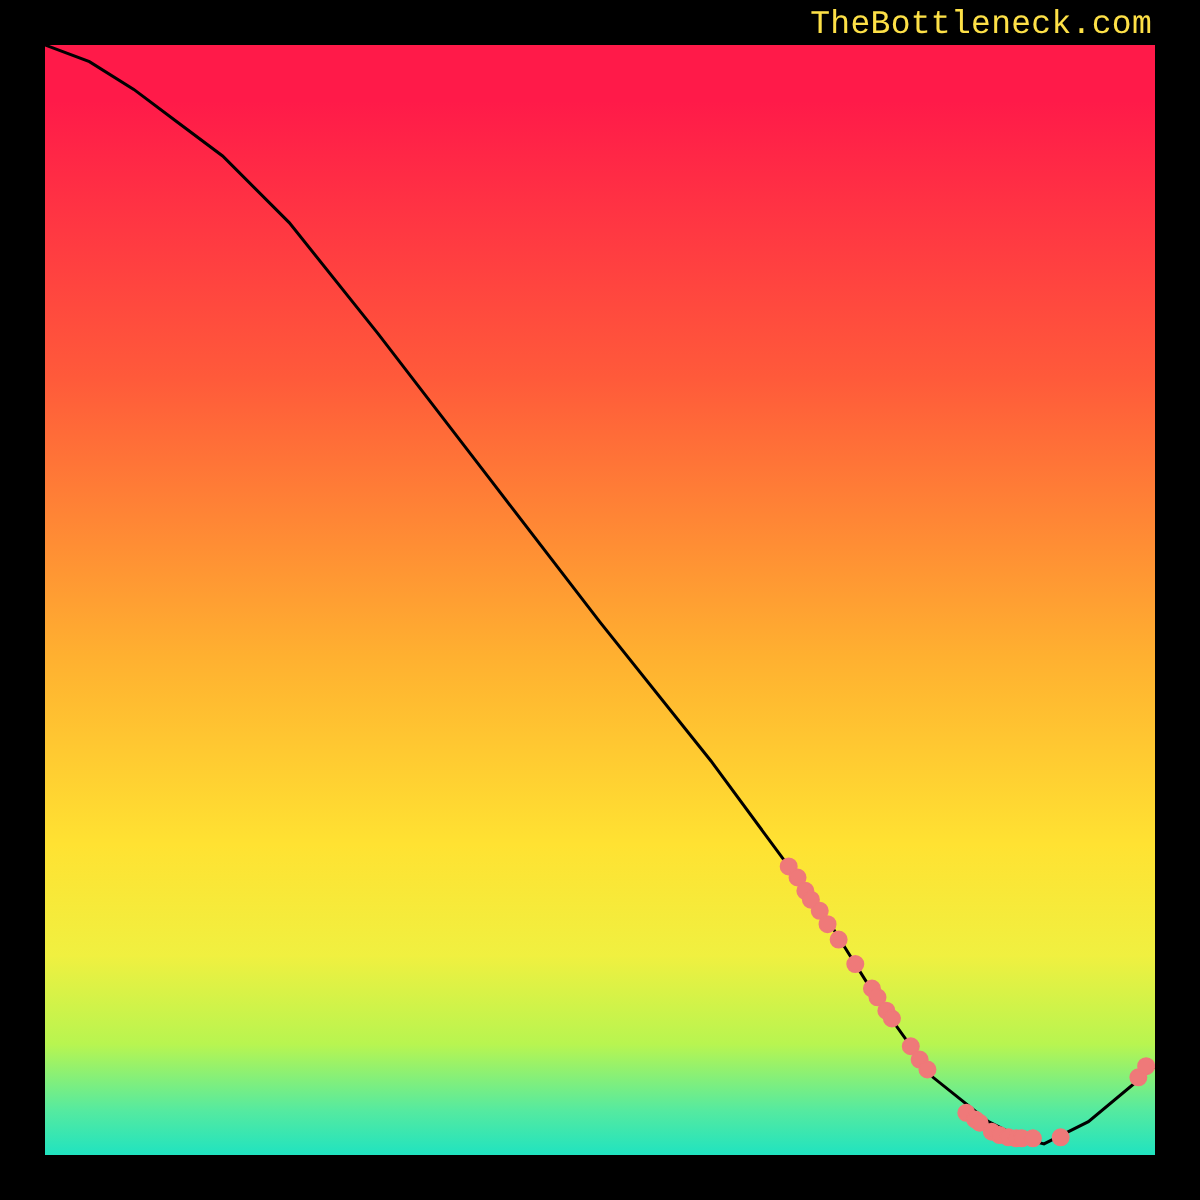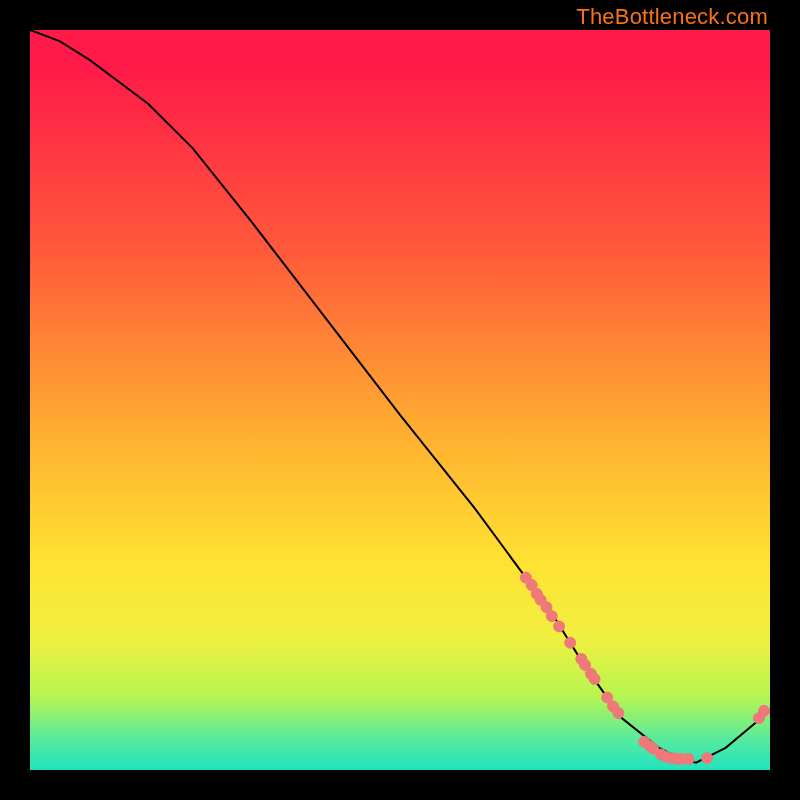--- a/index.html
+++ b/index.html
@@ -41,24 +41,25 @@
     position: absolute;
     left: 0;
     top: 0;
     width: 740px;
     height: 740px;
   }
   .watermark {
     position: absolute;
     top: 4px;
     right: 32px;
-    color: #f97316;
+    color: #fde047;
     font-size: 22px;
     font-weight: 500;
     letter-spacing: 0.2px;
+    font-family: Liberation Mono, monospace;
   }
 </style>
 </head>
 <body>
 
 <div class="frame">
 
   <div class="plot">
     <svg class="svg-layer" viewBox="0 0 740 740" preserveAspectRatio="none">
       <g id="curve-group">

